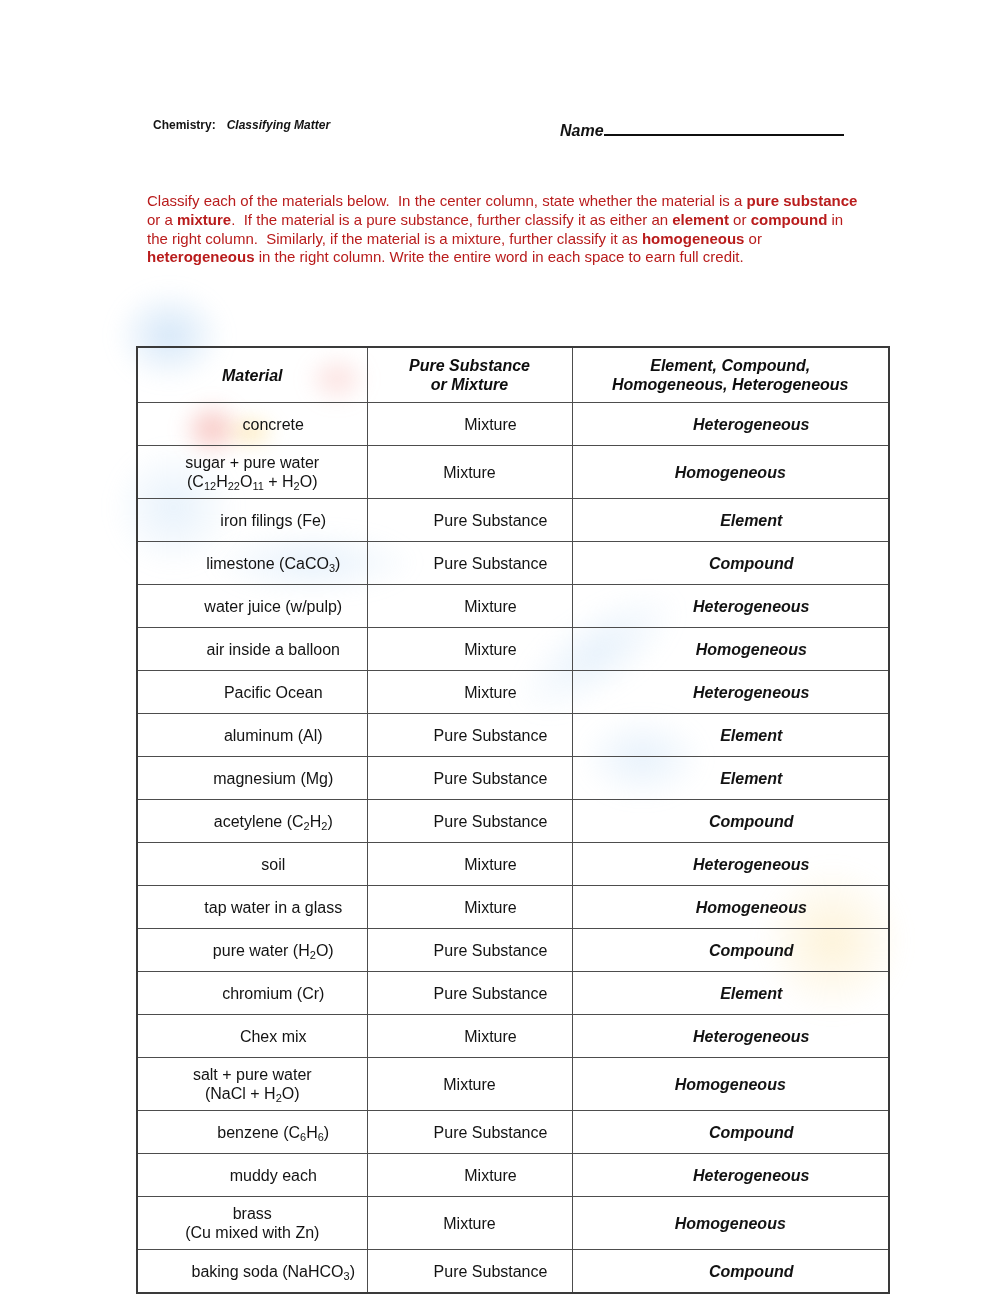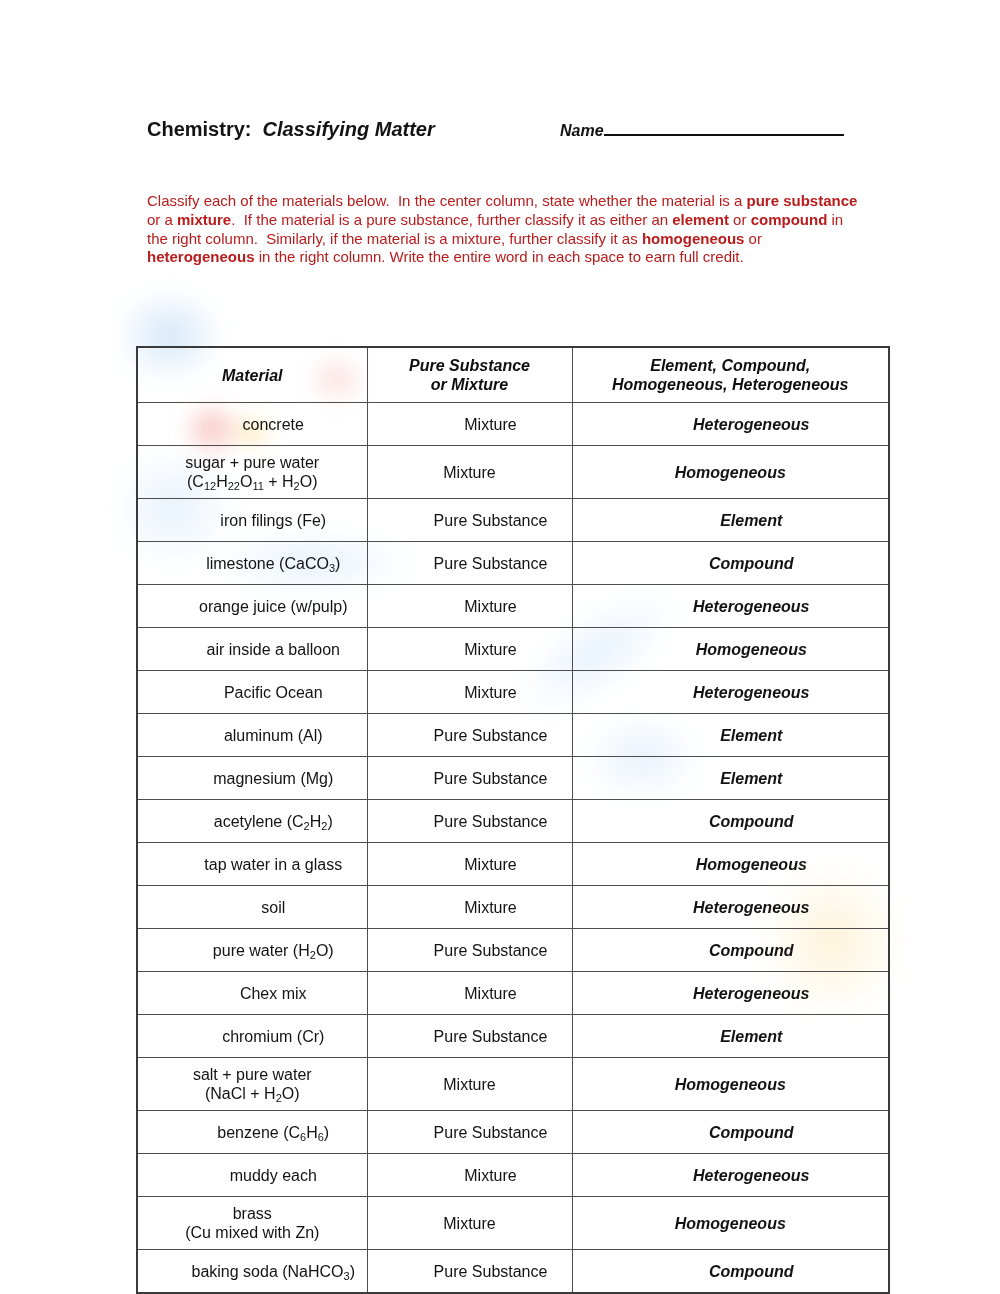--- a/index.html
+++ b/index.html
@@ -37,24 +37,24 @@
   .b4 { left: 214px; top: 406px; width:  74px; height:  52px; }
   .b5 { left: 292px; top: 342px; width:  90px; height:  74px; }
   .b6 { left: 168px; top: 515px; width: 290px; height:  95px; }
   .b7 { left: 465px; top: 595px; width: 265px; height: 115px; transform: rotate(-35deg); }
   .b8 { left: 555px; top: 695px; width: 175px; height: 125px; }
   .b9 { left: 735px; top: 838px; width: 195px; height: 205px; }
 
   
   .title-row {
     position: absolute;
-    left: 147px;
+    left: 153px;
     top: 118px;
     z-index: 1;
-    font-size: 20px;
+    font-size: 12px;
     font-weight: bold;
     white-space: nowrap;
   }
   .course-label { font-style: normal; }
   .doc-title { font-style: italic; margin-left: 11px; }
 
   .name-block {
     position: absolute;
     left: 560px;
     top: 118px;
@@ -183,21 +183,21 @@
           <td class="cell-material">iron filings (Fe)</td>
           <td class="cell-substance">Pure Substance</td>
           <td class="cell-class">Element</td>
         </tr>
         <tr class="single">
           <td class="cell-material">limestone (CaCO<sub>3</sub>)</td>
           <td class="cell-substance">Pure Substance</td>
           <td class="cell-class">Compound</td>
         </tr>
         <tr class="single">
-          <td class="cell-material">orange juice (w/pulp)</td>
+          <td class="cell-material">water juice (w/pulp)</td>
           <td class="cell-substance">Mixture</td>
           <td class="cell-class">Heterogeneous</td>
         </tr>
         <tr class="single">
           <td class="cell-material">air inside a balloon</td>
           <td class="cell-substance">Mixture</td>
           <td class="cell-class">Homogeneous</td>
         </tr>
         <tr class="single">
           <td class="cell-material">Pacific Ocean</td>
@@ -213,43 +213,43 @@
           <td class="cell-material">magnesium (Mg)</td>
           <td class="cell-substance">Pure Substance</td>
           <td class="cell-class">Element</td>
         </tr>
         <tr class="single">
           <td class="cell-material">acetylene (C<sub>2</sub>H<sub>2</sub>)</td>
           <td class="cell-substance">Pure Substance</td>
           <td class="cell-class">Compound</td>
         </tr>
         <tr class="single">
+          <td class="cell-material">soil</td>
+          <td class="cell-substance">Mixture</td>
+          <td class="cell-class">Heterogeneous</td>
+        </tr>
+        <tr class="single">
           <td class="cell-material">tap water in a glass</td>
           <td class="cell-substance">Mixture</td>
           <td class="cell-class">Homogeneous</td>
         </tr>
         <tr class="single">
-          <td class="cell-material">soil</td>
-          <td class="cell-substance">Mixture</td>
-          <td class="cell-class">Heterogeneous</td>
-        </tr>
-        <tr class="single">
           <td class="cell-material">pure water (H<sub>2</sub>O)</td>
           <td class="cell-substance">Pure Substance</td>
           <td class="cell-class">Compound</td>
         </tr>
         <tr class="single">
+          <td class="cell-material">chromium (Cr)</td>
+          <td class="cell-substance">Pure Substance</td>
+          <td class="cell-class">Element</td>
+        </tr>
+        <tr class="single">
           <td class="cell-material">Chex mix</td>
           <td class="cell-substance">Mixture</td>
           <td class="cell-class">Heterogeneous</td>
-        </tr>
-        <tr class="single">
-          <td class="cell-material">chromium (Cr)</td>
-          <td class="cell-substance">Pure Substance</td>
-          <td class="cell-class">Element</td>
         </tr>
         <tr class="double">
           <td class="cell-material">salt + pure water<br>(NaCl + H<sub>2</sub>O)</td>
           <td class="cell-substance">Mixture</td>
           <td class="cell-class">Homogeneous</td>
         </tr>
         <tr class="single">
           <td class="cell-material">benzene (C<sub>6</sub>H<sub>6</sub>)</td>
           <td class="cell-substance">Pure Substance</td>
           <td class="cell-class">Compound</td>

